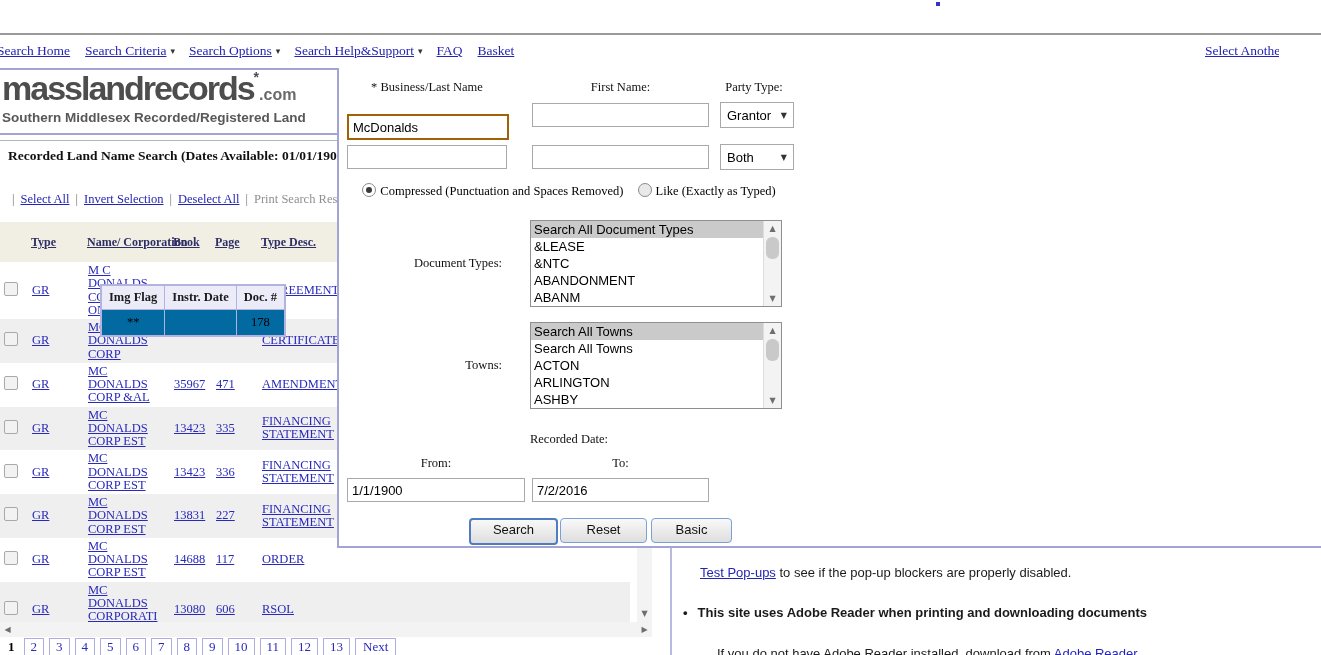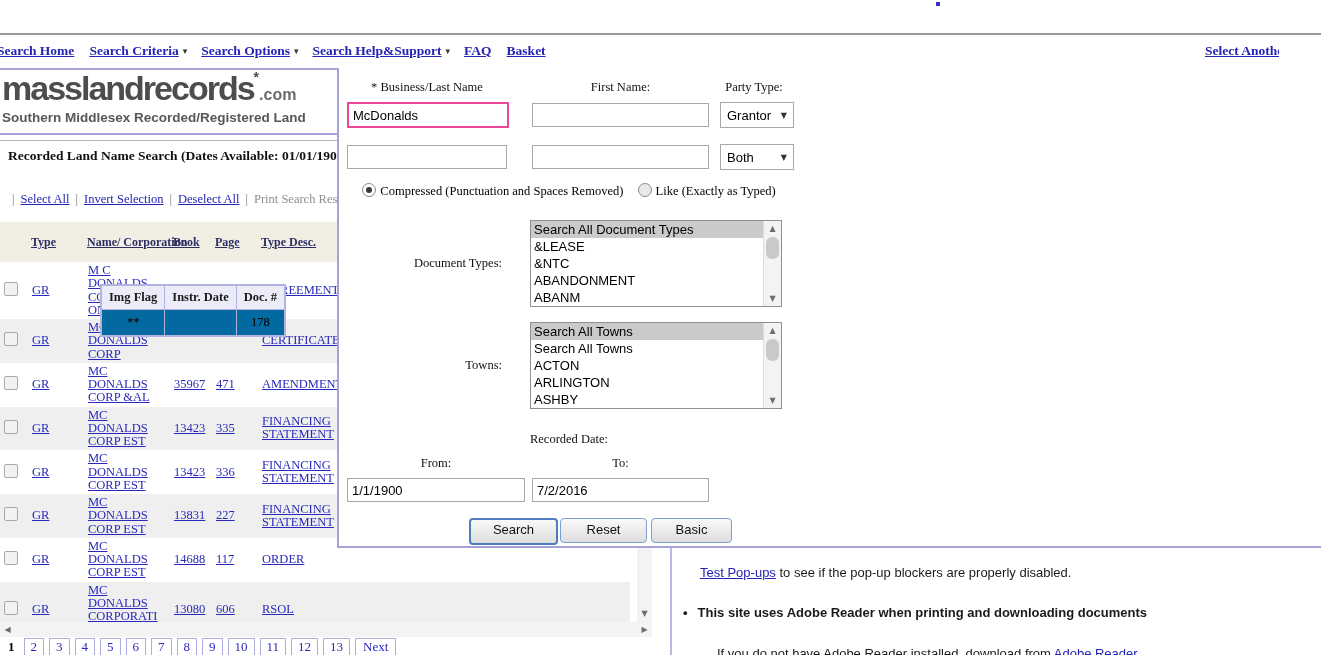--- a/index.html
+++ b/index.html
@@ -4,21 +4,21 @@
 <style>
   html,body{margin:0;padding:0;background:#fff;}
   #screen{position:relative;width:1321px;height:655px;overflow:hidden;background:#fff;
           font-family:"Liberation Serif","DejaVu Serif",serif;font-size:13px;color:#000;}
 
   
   .topline{position:absolute;left:0;top:33px;width:1321px;height:2px;background:#9a9a9a;}
   .dot{position:absolute;left:936px;top:2px;width:4px;height:4px;background:#3333cc;}
 
   
-  .navbar{position:absolute;left:0;top:35px;width:1279px;height:33px;overflow:hidden;font-weight:bold;}
+  .navbar{position:absolute;left:0;top:35px;width:1279px;height:33px;overflow:hidden;}
   .navlinks{position:absolute;left:-3px;top:8px;display:flex;align-items:center;white-space:nowrap;}
   .navlink{color:#2424b4;text-decoration:underline;font-size:13.5px;margin-right:15px;cursor:pointer;}
   .navlink.caret-after{margin-right:4px;}
   .caret{font-size:9px;color:#333;margin-right:14px;}
   .nav-right{position:absolute;left:1205px;top:8px;color:#2424b4;text-decoration:underline;font-size:13.5px;white-space:nowrap;}
 
   
   .frame-top{position:absolute;left:0;top:68px;width:1321px;height:2px;background:#a3a3d6;}
 
   
@@ -76,21 +76,21 @@
   .pagebox{border:1px solid #adade0;color:#2929bb;padding:0px 6px;margin-right:5px;height:16px;
            line-height:16px;cursor:pointer;background:#fff;}
   .pagebox.next{padding:0 7px;}
 
   
   .panel{position:absolute;left:337px;top:68px;width:984px;height:478px;background:#fff;z-index:10;
          border-left:2px solid #a3a3d6;border-bottom:2px solid #a3a3d6;}
   .panel .lbl{position:absolute;font-size:12.5px;color:#111;}
   .tinput{position:absolute;height:22px;border:1px solid #a9a9a9;background:#fff;
           font-family:"Liberation Sans","DejaVu Sans",sans-serif;font-size:13px;padding:0 4px;color:#000;}
-  .tinput.focus{border:2px solid #ec4899;height:22px;}
+  .tinput.focus{border:2px solid #a16207;height:22px;margin-top:12px;}
   .selectbox{position:absolute;height:24px;border:1px solid #a9a9a9;background:#fff;display:flex;
              align-items:center;justify-content:space-between;padding:0 6px;cursor:pointer;
              font-family:"Liberation Sans","DejaVu Sans",sans-serif;font-size:13px;}
   .selectbox .sarrow{font-size:8px;color:#333;font-family:"DejaVu Sans",sans-serif;}
   .radiorow{position:absolute;left:0px;top:115px;width:460px;text-align:center;font-size:12.5px;}
   .radio{display:inline-block;width:12px;height:12px;border:1px solid #8a8a8a;border-radius:50%;
          background:#e9e9e9;vertical-align:-2px;margin-right:4px;cursor:pointer;position:relative;}
   .radio.on{background:#fff;}
   .radio.on::after{content:"";position:absolute;left:3px;top:3px;width:6px;height:6px;border-radius:50%;background:#3a3a3a;}
   .listbox{position:absolute;width:250px;height:85px;border:1px solid #8f8f8f;background:#fff;overflow:hidden;}

